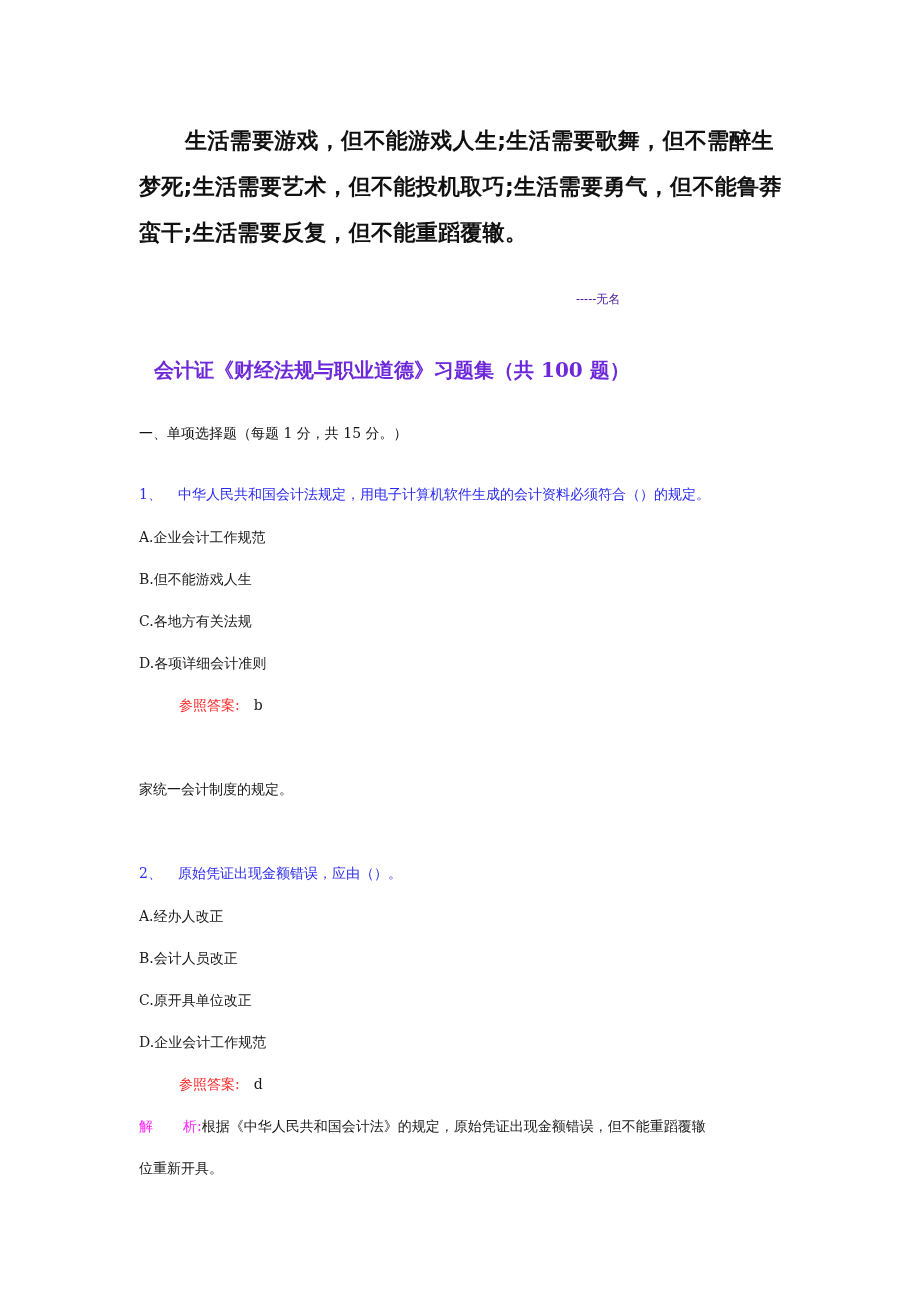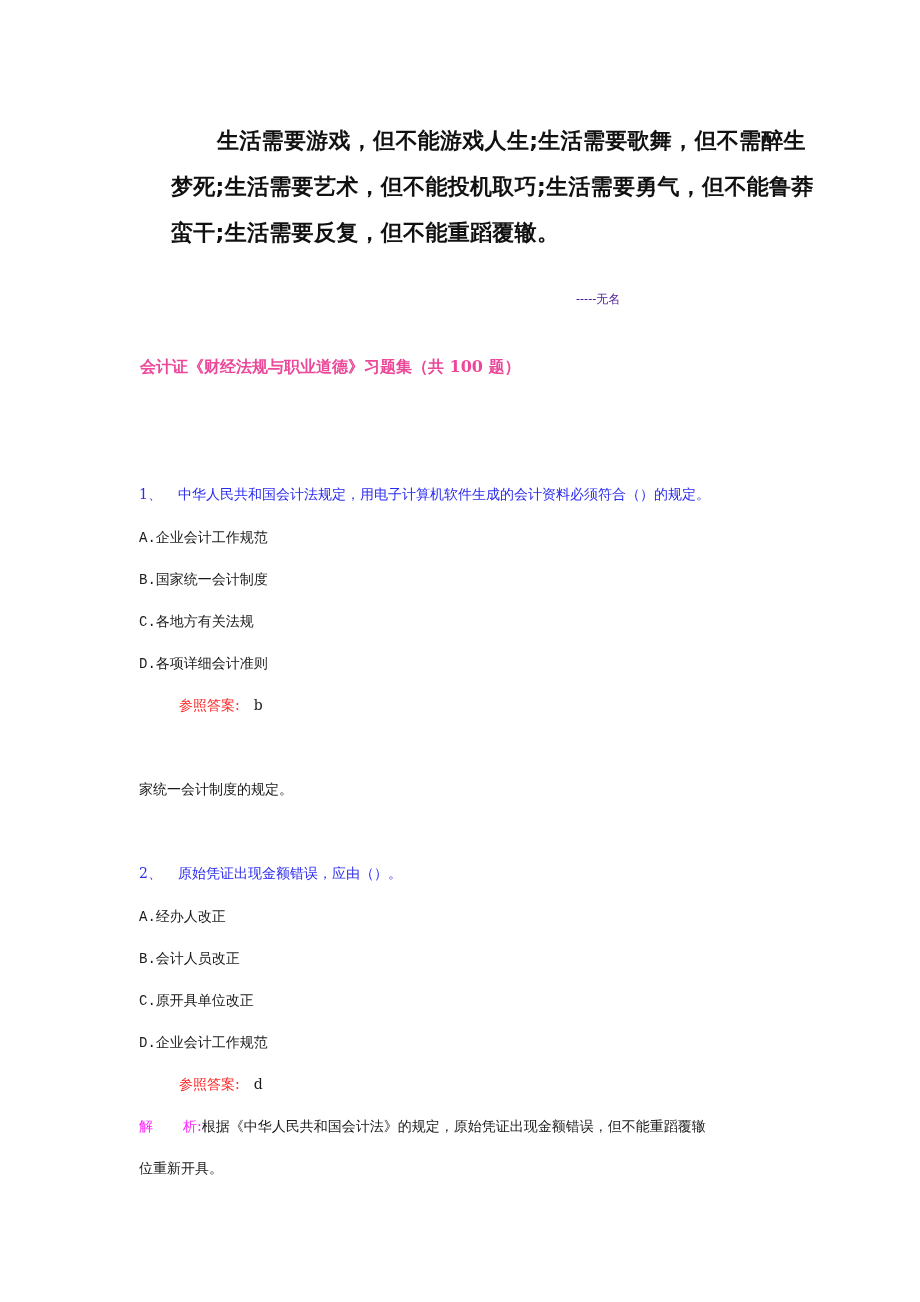--- a/index.html
+++ b/index.html
@@ -26,75 +26,75 @@
       position: absolute;
       left: 139px;
       top: 118px;
       width: 650px;
       font-family: "DejaVu Sans", "Liberation Sans", sans-serif;
       font-weight: bold;
       font-size: 22px;
       line-height: 46px;
       color: #111111;
       letter-spacing: 0.3px;
-      margin-left: 32px;
     }
     .quote .indent { display: inline-block; width: 46px; }
     .quote-author {
       position: absolute;
       left: 576px;
       top: 291px;
       font-size: 12px;
       color: #4c1d95;
     }
     .title {
       position: absolute;
-      left: 140px;
+      left: 154px;
       top: 357px;
-      font-size: 16px;
+      font-size: 20px;
       font-weight: bold;
-      color: #ec4899;
+      color: #6d28d9;
     }
     .section {
       position: absolute;
       left: 139px;
       top: 425px;
       font-size: 14px;
       color: #111111;
     }
     .line {
       position: absolute;
       left: 139px;
       font-size: 14px;
       white-space: nowrap;
     }
     .q-text { color: #2b2bf0; }
-    .opt { color: #1a1a1a; font-family: Liberation Mono, monospace; }
+    .opt { color: #1a1a1a; }
     .ans-label { color: #ff2a2a; margin-left: 40px; }
     .ans-value { color: #1a1a1a; margin-left: 14px; }
     .ana-label { color: #ff22ff; }
     .ana-gap { display: inline-block; width: 30px; }
     .ana-text { color: #1a1a1a; }
     .q-num { margin-right: 16px; }
   </style>
 </head>
 <body>
 
 <div class="page">
 
   <div class="quote"><span class="indent"></span><span>生活需要游戏，但不能游戏人生;生活需要歌舞，但不需醉生梦死;生活需要艺术，但不能投机取巧;生活需要勇气，但不能鲁莽蛮干;生活需要反复，但不能重蹈覆辙。</span></div>
   <div class="quote-author">-----无名</div>
 
   <div class="title">会计证《财经法规与职业道德》习题集（共 100 题）</div>
+  <div class="section">一、单项选择题（每题 1 分，共 15 分。）</div>
 
   <div class="line q-text" style="top:486px">
     <span class="q-num">1、</span><span>中华人民共和国会计法规定，用电子计算机软件生成的会计资料必须符合（）的规定。</span>
   </div>
   <div class="line opt" style="top:529px">A.企业会计工作规范</div>
-  <div class="line opt" style="top:571px">B.国家统一会计制度</div>
+  <div class="line opt" style="top:571px">B.但不能游戏人生</div>
   <div class="line opt" style="top:613px">C.各地方有关法规</div>
   <div class="line opt" style="top:655px">D.各项详细会计准则</div>
   <div class="line" style="top:697px">
     <span class="ans-label">参照答案:</span><span class="ans-value">b</span>
   </div>
   <div class="line ana-text" style="top:781px">家统一会计制度的规定。</div>
 
   <div class="line q-text" style="top:865px">
     <span class="q-num">2、</span><span>原始凭证出现金额错误，应由（）。</span>
   </div>

